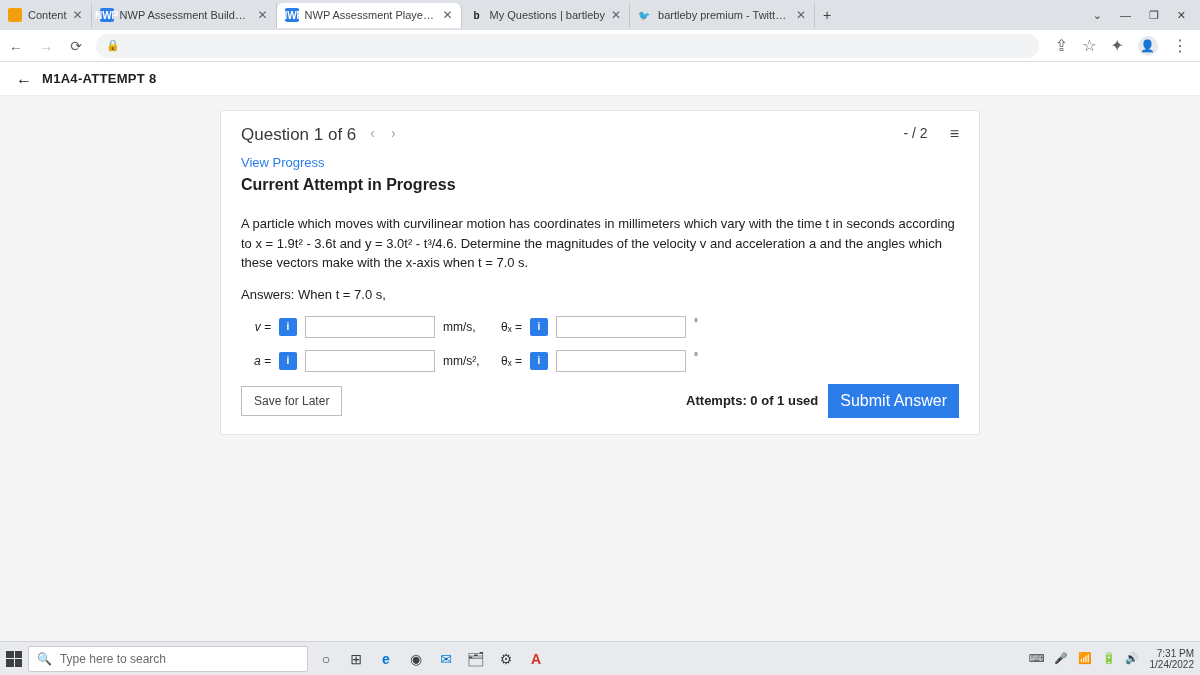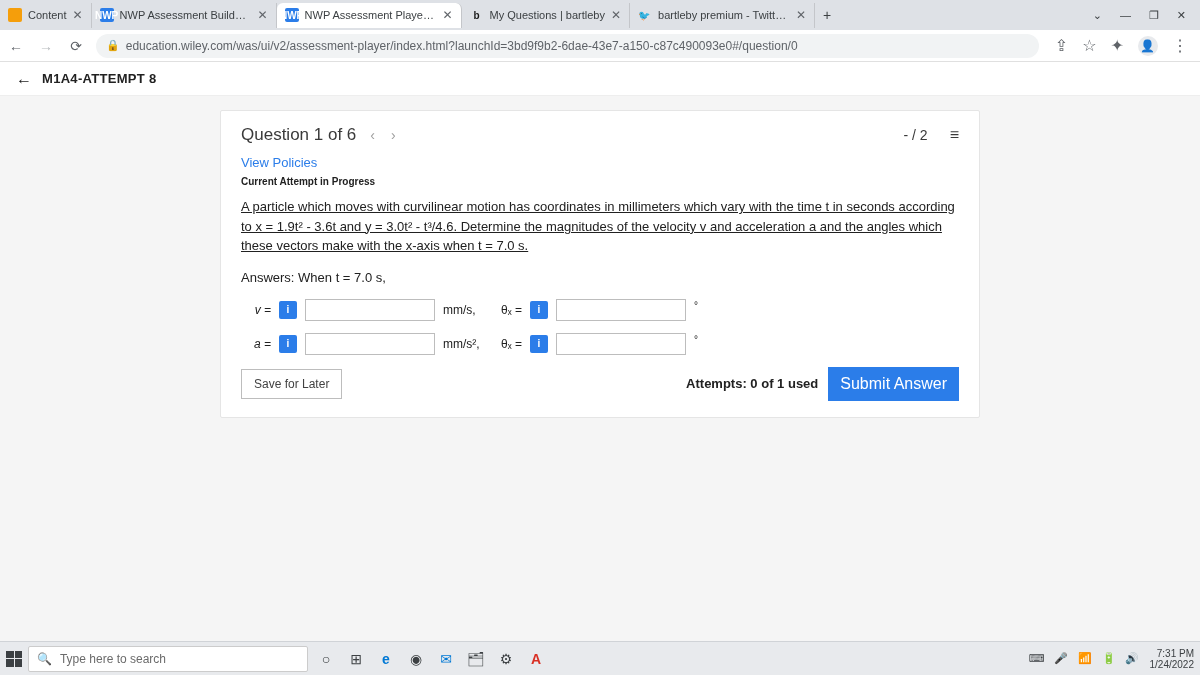--- a/index.html
+++ b/index.html
@@ -29,29 +29,29 @@
 
   
   .app-header { display: flex; align-items: center; height: 34px; background: #fff; padding: 0 16px; gap: 10px; border-bottom: 1px solid #eee; }
   .back-arrow { font-size: 16px; color: #212121; }
   .app-title { font-size: 13px; font-weight: 700; color: #212121; letter-spacing: .3px; }
 
   
   .content-area { background: #f5f5f5; height: calc(675px - 30px - 32px - 34px - 34px); display: flex; justify-content: center; padding: 14px 0 0 0; }
   .card { width: 760px; background: #fff; border: 1px solid #e5e5e5; border-radius: 2px; padding: 14px 20px 16px 20px; font-size: 13px; color: #212121; height: fit-content; }
 
-  .q-head { display: flex; align-items: center; gap: 12px; margin-bottom: 10px; }
+  .q-head { display: flex; align-items: flex-start; gap: 12px; margin-bottom: 10px; }
   .q-title { font-size: 17px; color: #3a3a3a; }
   .q-nav { color: #9e9e9e; font-size: 14px; padding: 0 2px; }
   .q-score { margin-left: auto; font-size: 14px; color: #3a3a3a; }
   .q-list-icon { color: #3a3a3a; font-size: 16px; margin-left: 10px; }
 
   .link-blue { color: #2b7de9; font-size: 13px; margin-bottom: 6px; display: inline-block; }
-  .section-label { font-weight: 700; font-size: 10px; margin-bottom: 10px; }
-  .problem-text { line-height: 1.5; font-size: 13px; color: #212121; margin-bottom: 14px; text-decoration: underline; }
+  .section-label { font-weight: 700; font-size: 16px; margin-bottom: 20px; }
+  .problem-text { line-height: 1.5; font-size: 13px; color: #212121; margin-bottom: 14px; }
   .answers-label { font-size: 13px; margin-bottom: 14px; }
 
   .ans-row { display: flex; align-items: center; gap: 8px; font-size: 12px; margin-bottom: 12px; }
   .var { font-style: italic; width: 30px; text-align: right; }
   .info-badge { width: 18px; height: 18px; background: #2b7de9; color: #fff; display: flex; align-items: center; justify-content: center; font-size: 10px; font-weight: bold; border-radius: 2px; }
   .num-input { border: 1px solid #bdbdbd; height: 22px; width: 130px; padding: 0 4px; font-size: 12px; }
   .unit { width: 50px; }
   .theta { }
   .deg { font-size: 10px; position: relative; top: -4px; }
 
@@ -108,21 +108,20 @@
     <span>✕</span>
   </div>
 </div>
 
 <div class="addr-row">
   <span class="nav-btn">←</span>
   <span class="nav-btn disabled">→</span>
   <span class="nav-btn">⟳</span>
   <div class="url-bar">
     <span class="lock">🔒</span>
-    <span class="url-text">education.wiley.com/was/ui/v2/assessment-player/index.html?launchId=3bd9f9b2-6dae-43e7-a150-c87c490093e0#/question/0</span>
   </div>
   <div class="addr-icons">
     <span>⇪</span>
     <span>☆</span>
     <span>✦</span>
     <span class="profile-chip">👤</span>
     <span>⋮</span>
   </div>
 </div>
 
@@ -135,21 +134,21 @@
   <div class="card">
 
     <div class="q-head">
       <span class="q-title">Question 1 of 6</span>
       <span class="q-nav">‹</span>
       <span class="q-nav">›</span>
       <span class="q-score">- / 2</span>
       <span class="q-list-icon">≡</span>
     </div>
 
-    <a class="link-blue">View Policies</a>
+    <a class="link-blue">View Progress</a>
     <div class="section-label">Current Attempt in Progress</div>
 
     <div class="problem-text">A particle which moves with curvilinear motion has coordinates in millimeters which vary with the time t in seconds according to x = 1.9t² - 3.6t and y = 3.0t² - t³/4.6. Determine the magnitudes of the velocity v and acceleration a and the angles which these vectors make with the x-axis when t = 7.0 s.</div>
 
     <div class="answers-label">Answers: When t = 7.0 s,</div>
 
     
     <div class="ans-row">
       <span class="var">v =</span>
       <span class="info-badge">i</span>

